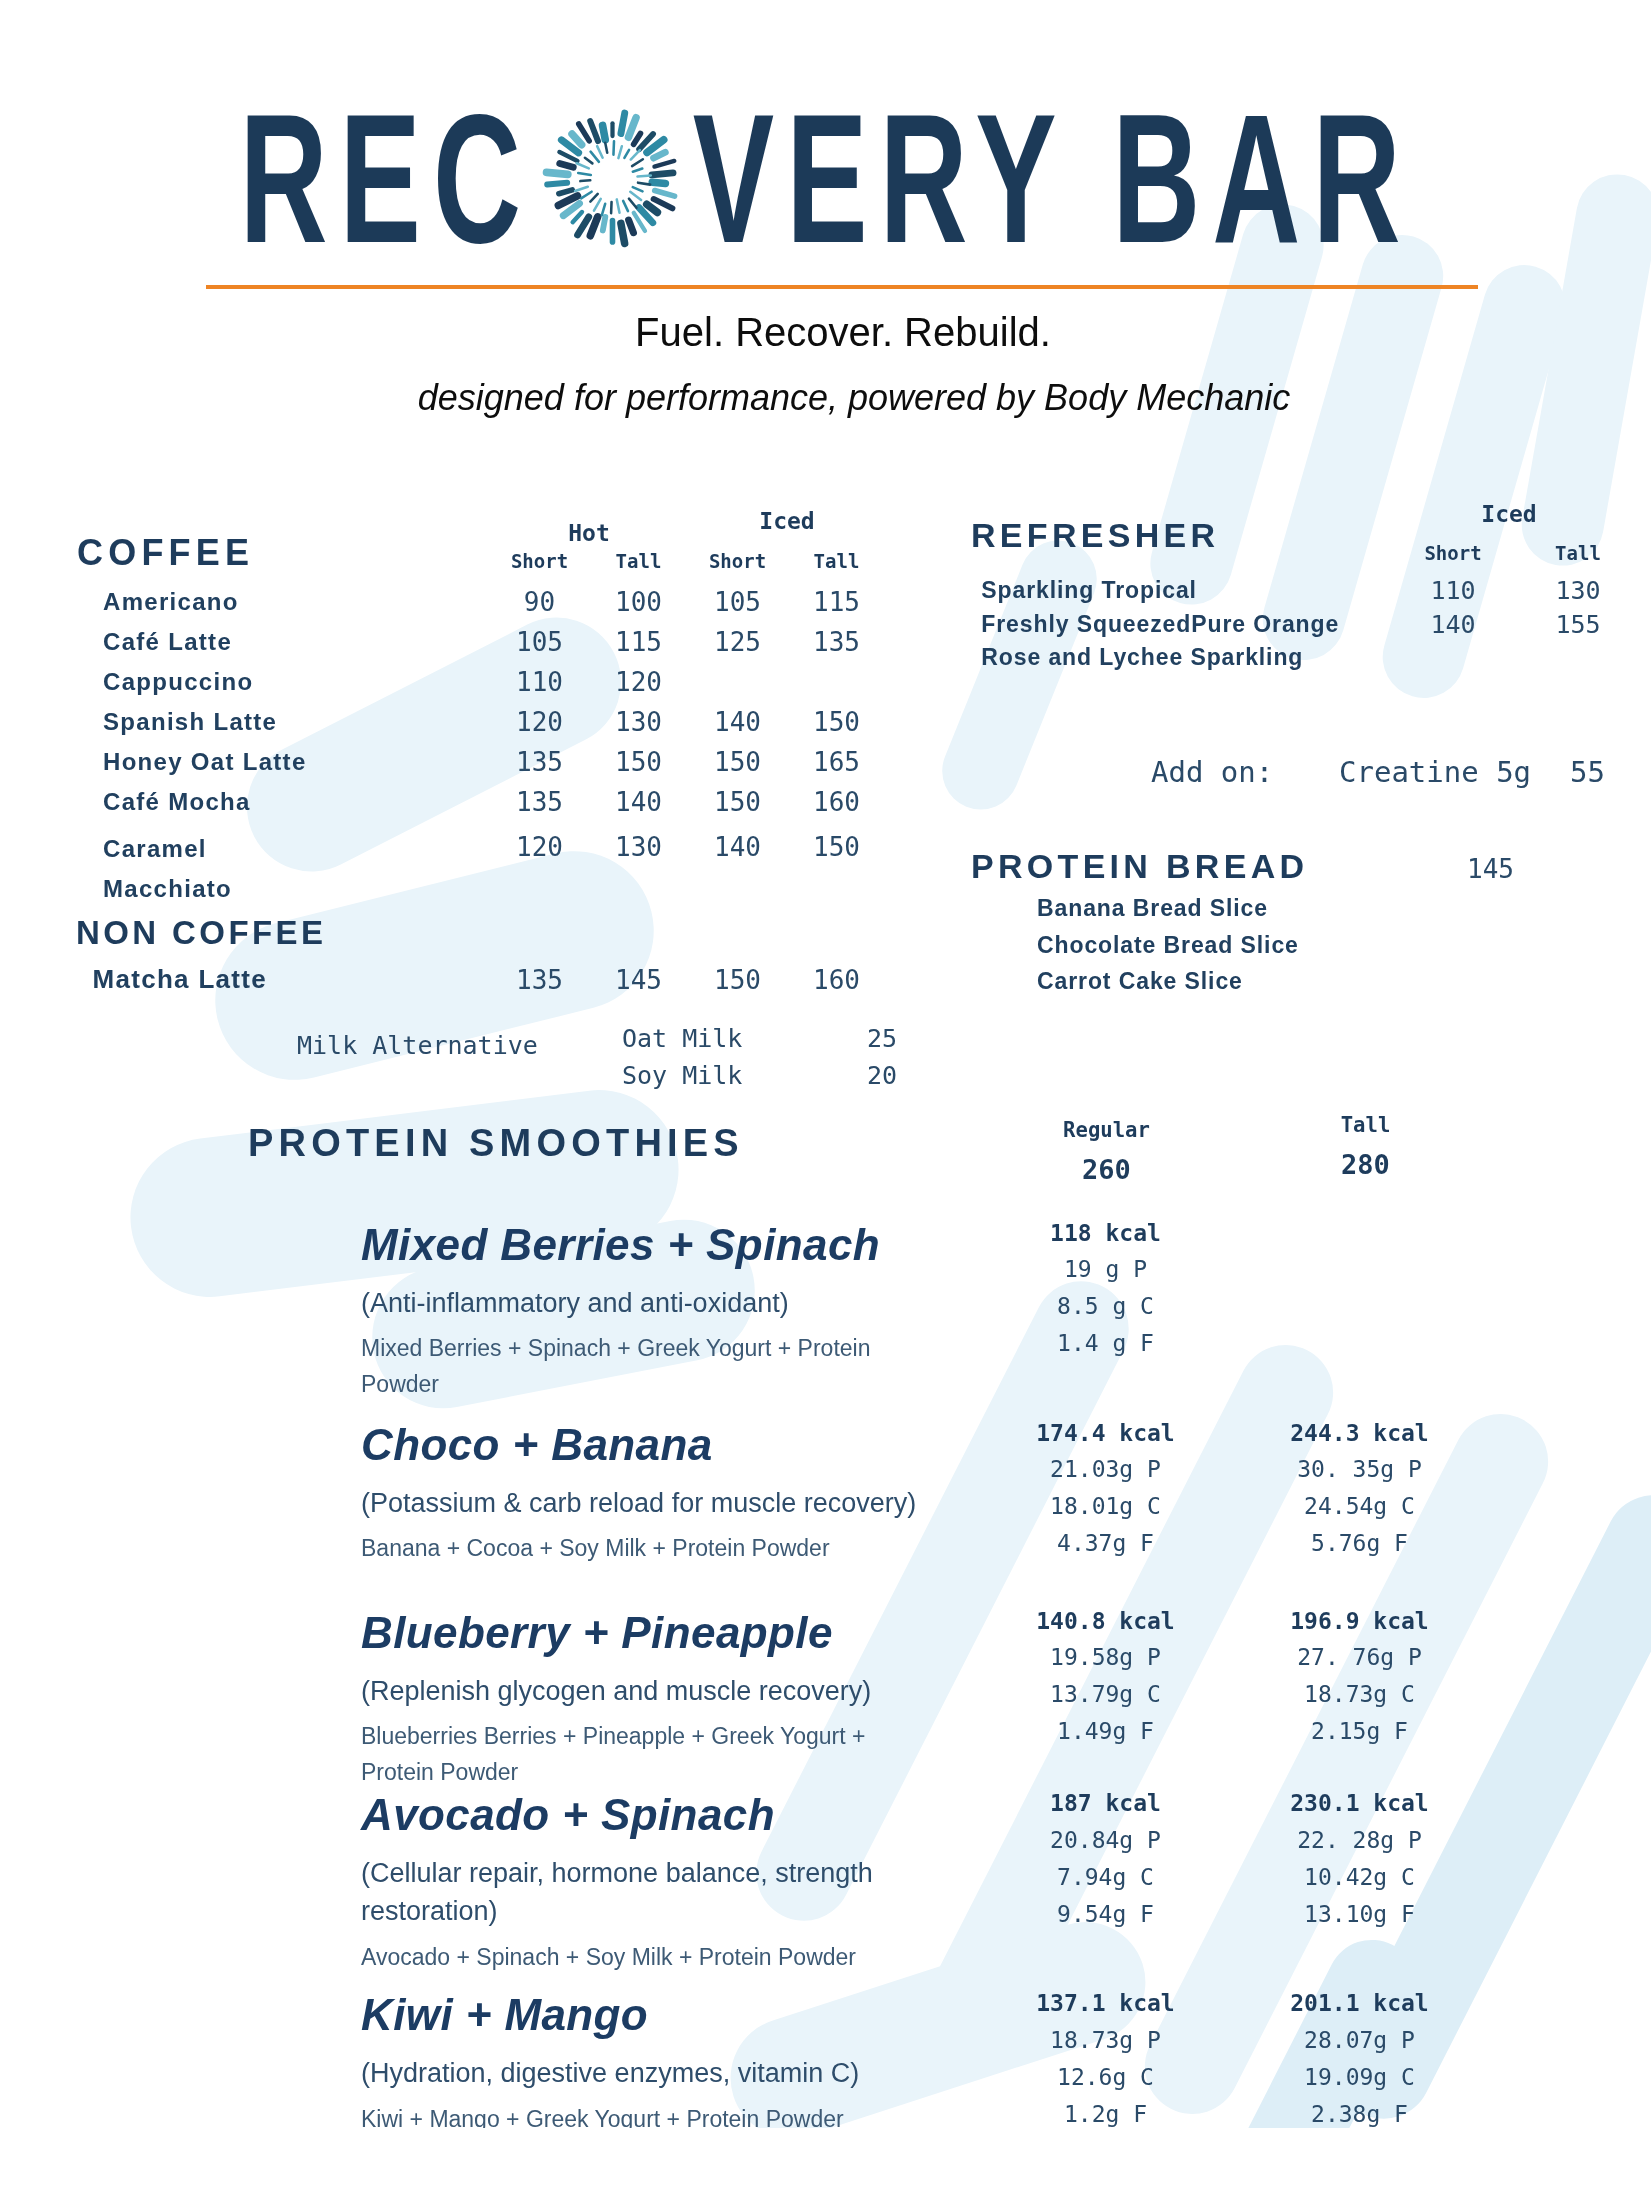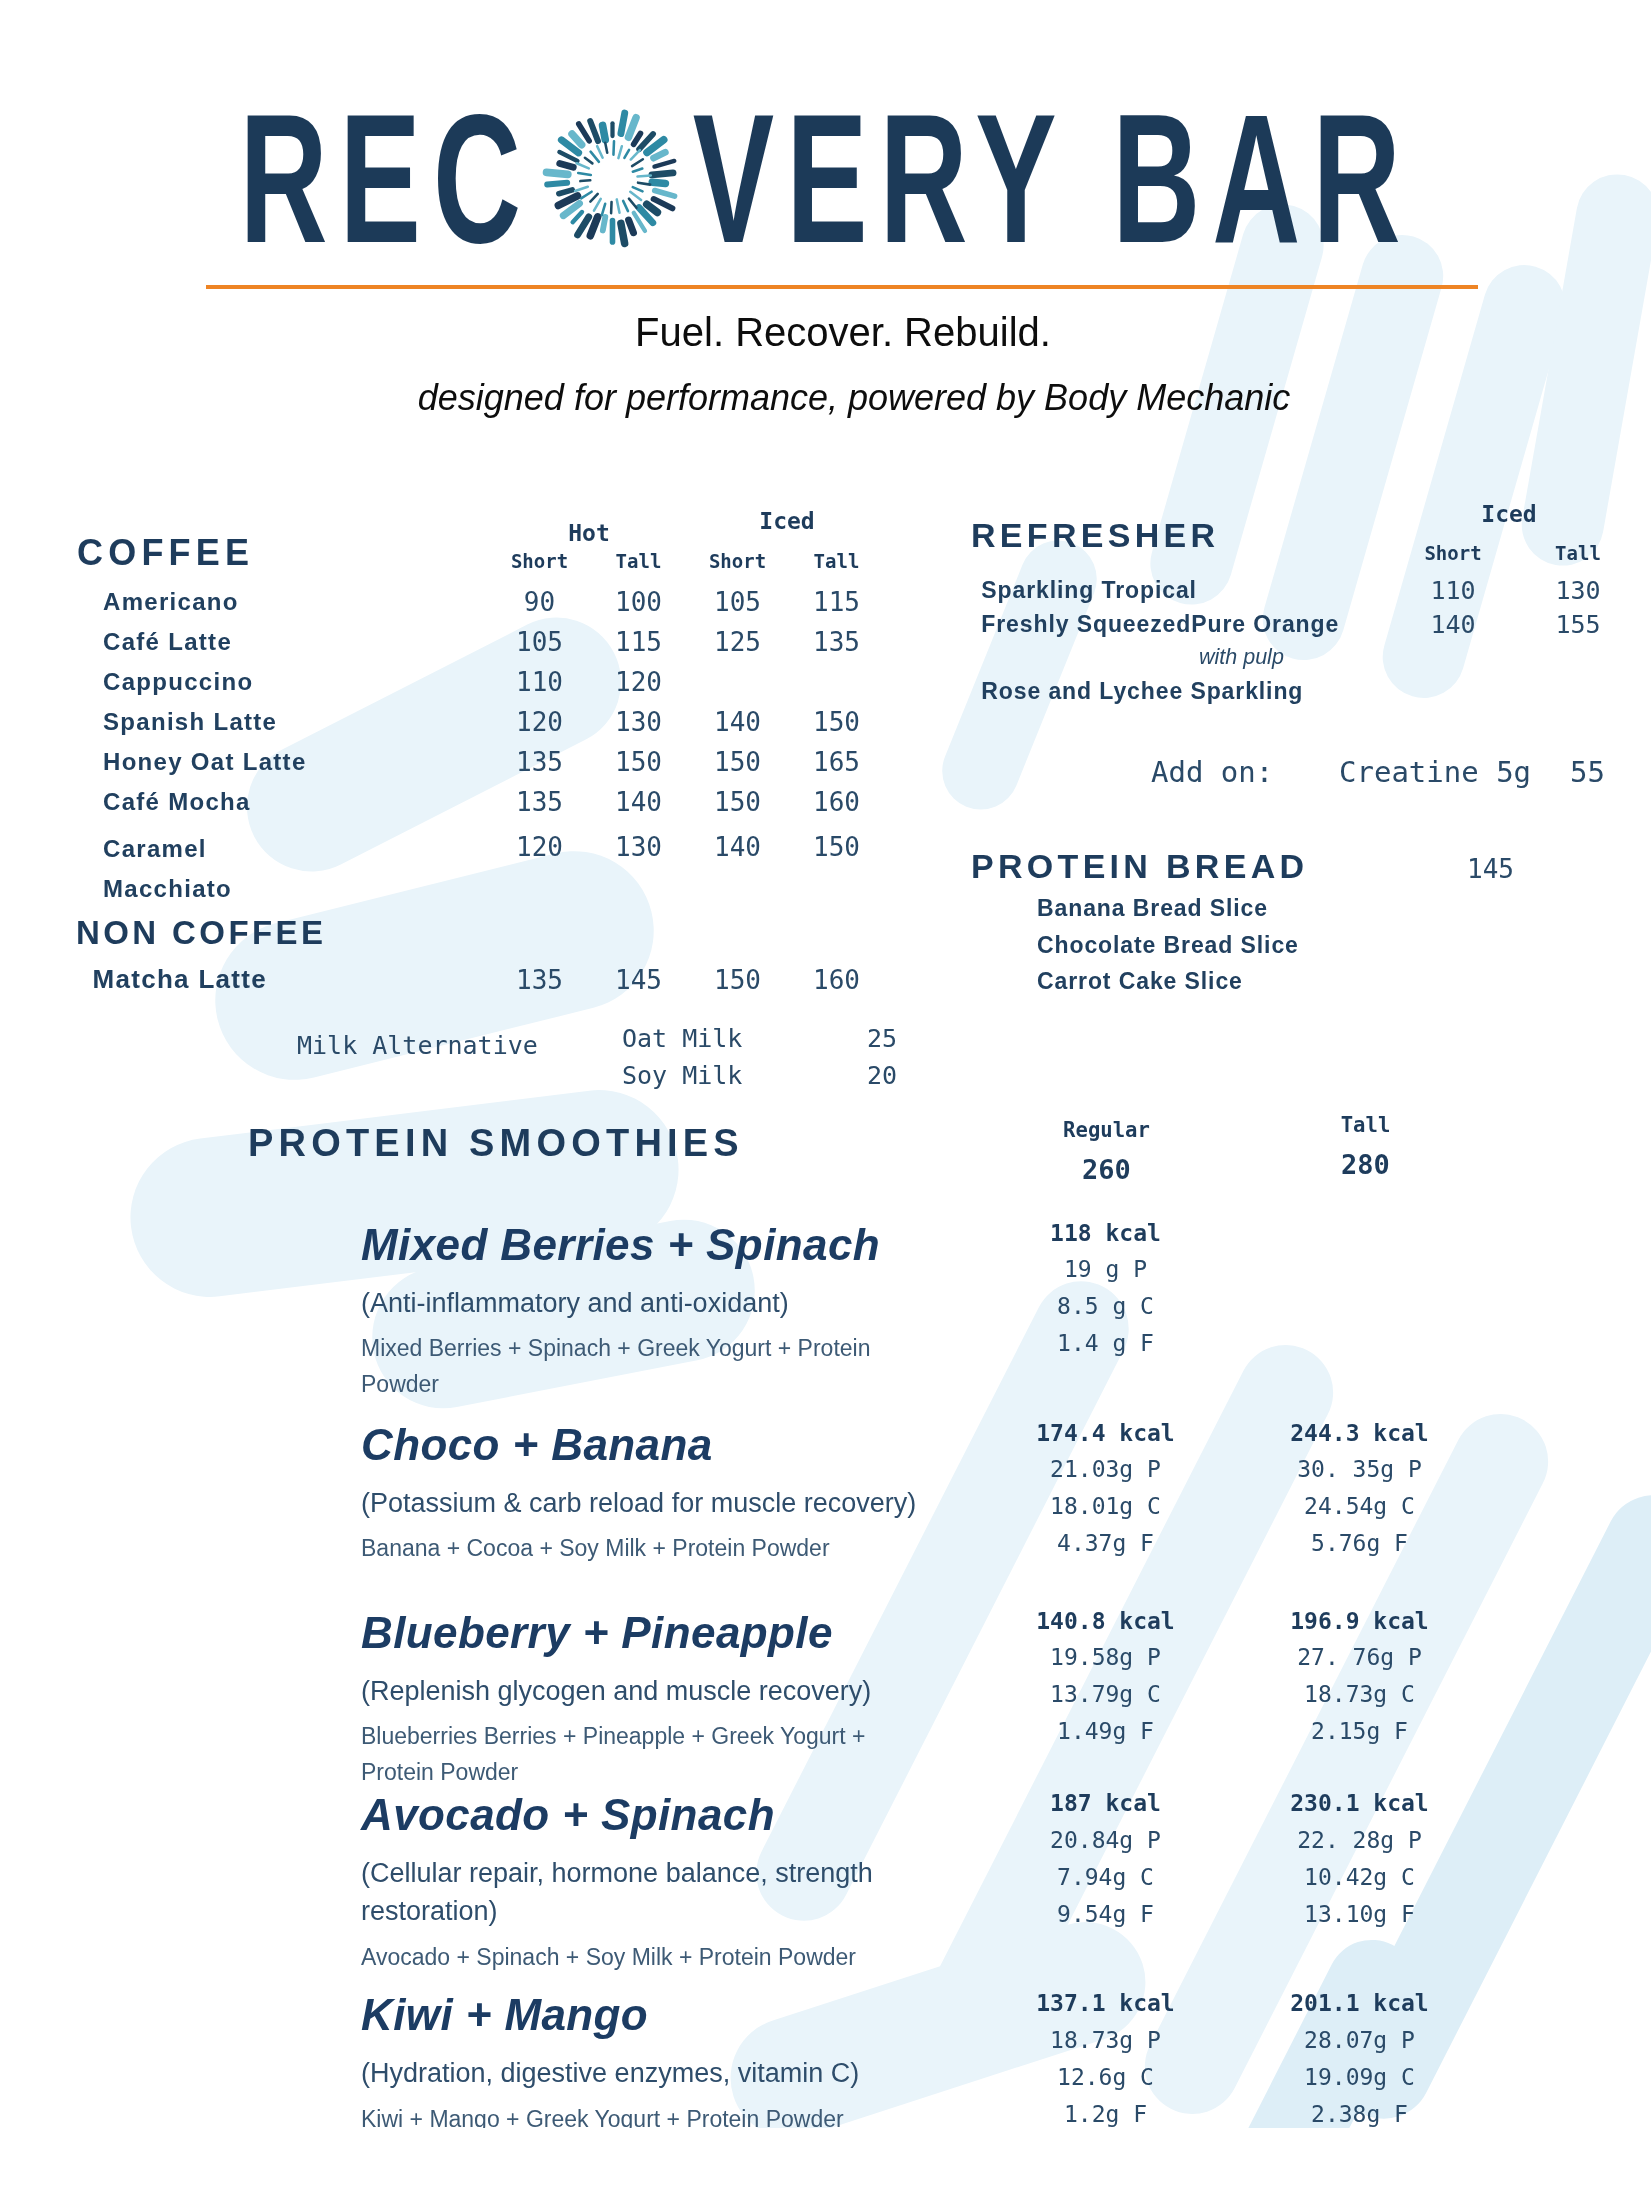--- a/index.html
+++ b/index.html
@@ -253,21 +253,20 @@
     <div class="sub">Tall</div>
 
     <div class="r-name">Sparkling Tropical</div>
     <div class="r-price">110</div>
     <div class="r-price">130</div>
 
     <div class="r-name">Freshly SqueezedPure Orange</div>
     <div class="r-price">140</div>
     <div class="r-price">155</div>
 
-    <div class="r-note">with pulp</div>
 
     <div class="r-name">Rose and Lychee Sparkling</div>
     <div class="r-price"></div>
     <div class="r-price"></div>
   </div>
 
   <div class="addon">
     <div class="a1">Add on:</div>
     <div class="a2">Creatine 5g</div>
     <div class="a3">55</div>

